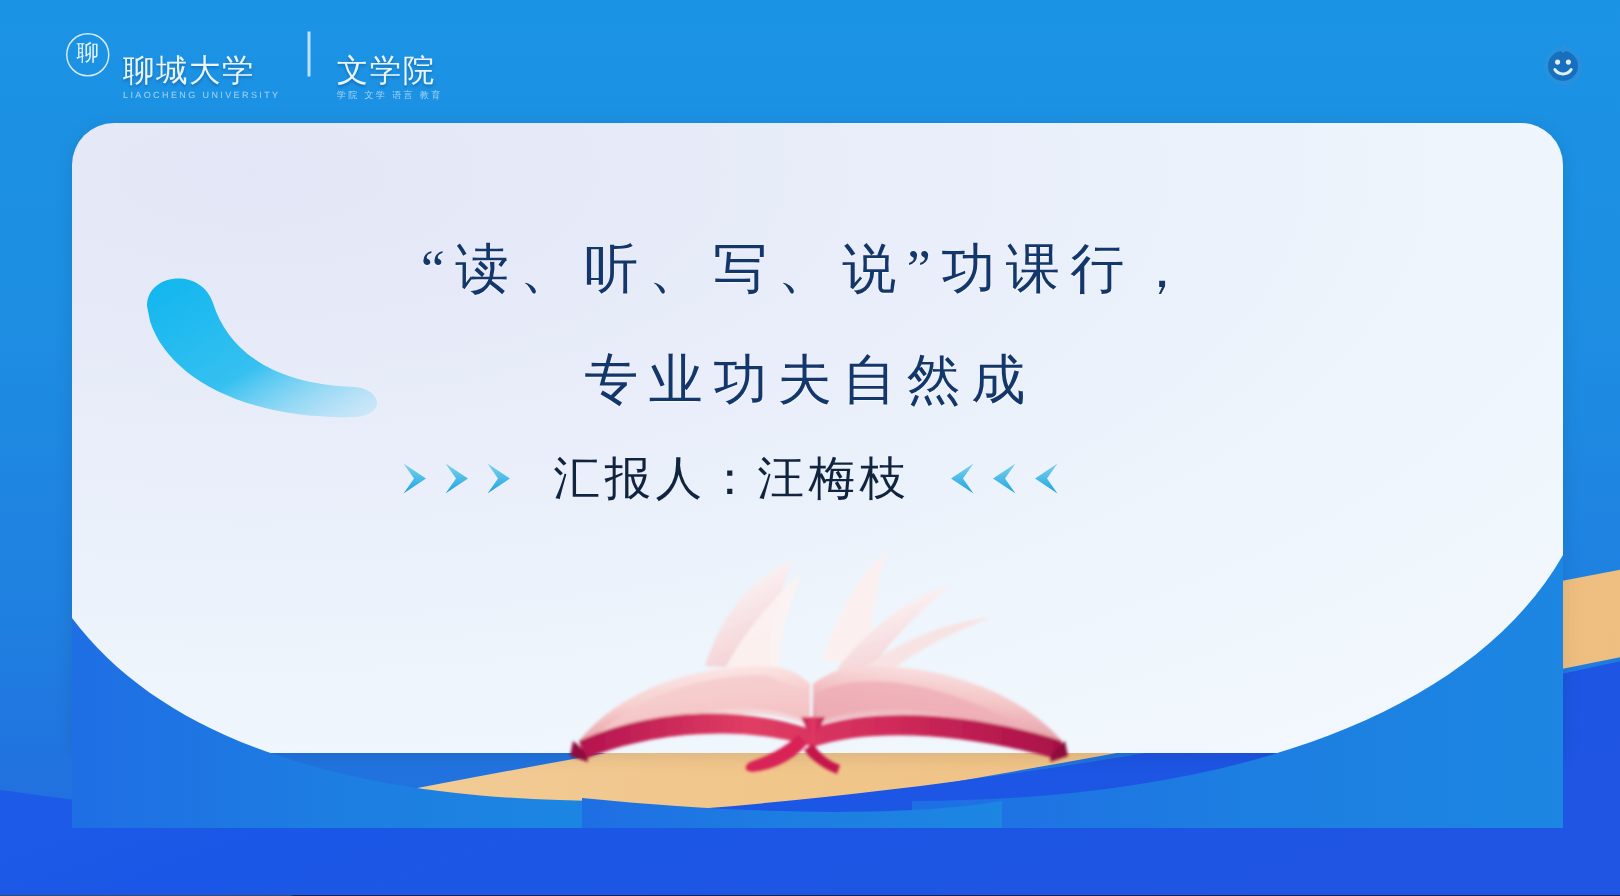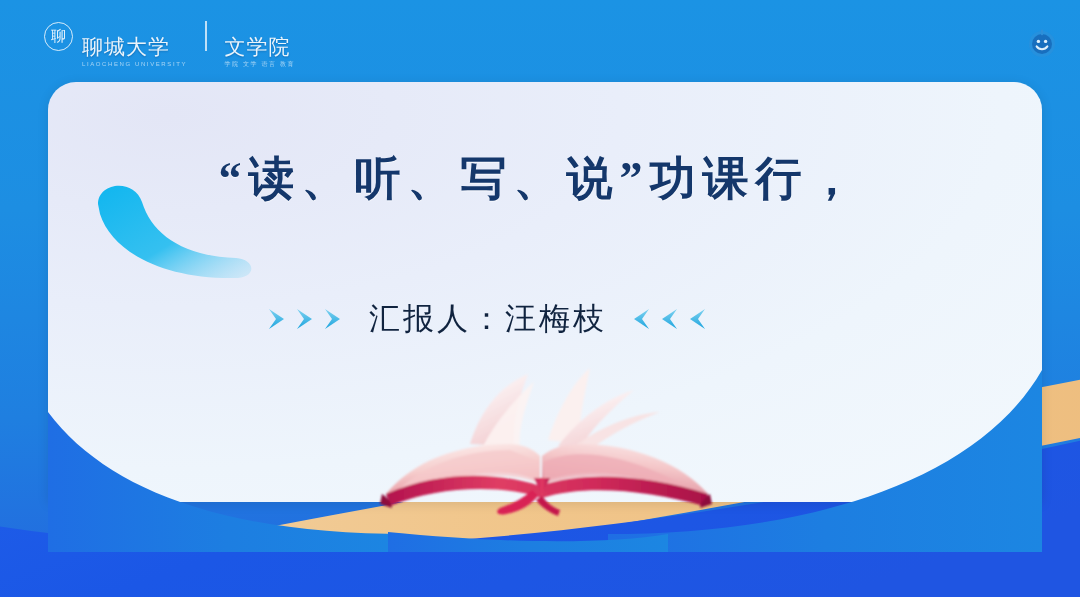--- a/index.html
+++ b/index.html
@@ -73,21 +73,21 @@
     position:absolute;right:22px;top:28px;width:32px;height:32px;
   }
 
   
   .title-block{
     position:absolute;left:0;top:142px;width:1080px;text-align:center;
   }
   .title-line{
     color:#14376b;
     font-family:"Liberation Serif","DejaVu Serif",serif;
-    font-size:46px;font-weight:700;letter-spacing:7px;
+    font-size:36px;font-weight:400;letter-spacing:7px;
     line-height:74px;white-space:nowrap;
     text-shadow:0 1px 1px rgba(255,255,255,.7);
   }
   .presenter-row{
     position:absolute;left:0;top:298px;width:976px;
     display:flex;align-items:center;justify-content:center;gap:16px;
   }
   .presenter-text{
     color:#10233f;font-size:31px;letter-spacing:3px;
     font-family:"Liberation Serif","DejaVu Serif",serif;
@@ -173,20 +173,21 @@
     <circle cx="16" cy="16" r="13" fill="#2f8fd8" opacity="0.55"></circle>
     <circle cx="16" cy="16" r="10" fill="#1668b8" opacity="0.85"></circle>
     <circle cx="12.4" cy="13.4" r="1.7" fill="#dff0fb"></circle>
     <circle cx="19.6" cy="13.4" r="1.7" fill="#dff0fb"></circle>
     <path d="M 10.6 18.4 C 13.2 22.2 18.8 22.2 21.4 18.4" stroke="#dff0fb" stroke-width="2" fill="none" stroke-linecap="round"></path>
     <path d="M 16 2.6 L 16 6" stroke="#2f8fd8" stroke-width="2.4" stroke-linecap="round"></path>
   </svg>
 
   <div class="title-block">
     <div class="title-line">“读、听、写、说”功课行，</div>
+    <div class="title-line">专业功夫自然成</div>
   </div>
 
   <div class="presenter-row">
     <span class="chev-group">
       <svg width="86" height="30" viewBox="0 0 86 30">
         <defs>
           <linearGradient id="chevR" x1="0" y1="0" x2="0" y2="1">
             <stop offset="0%" stop-color="#7fd2f0"></stop>
             <stop offset="100%" stop-color="#1ba4de"></stop>
           </linearGradient>

